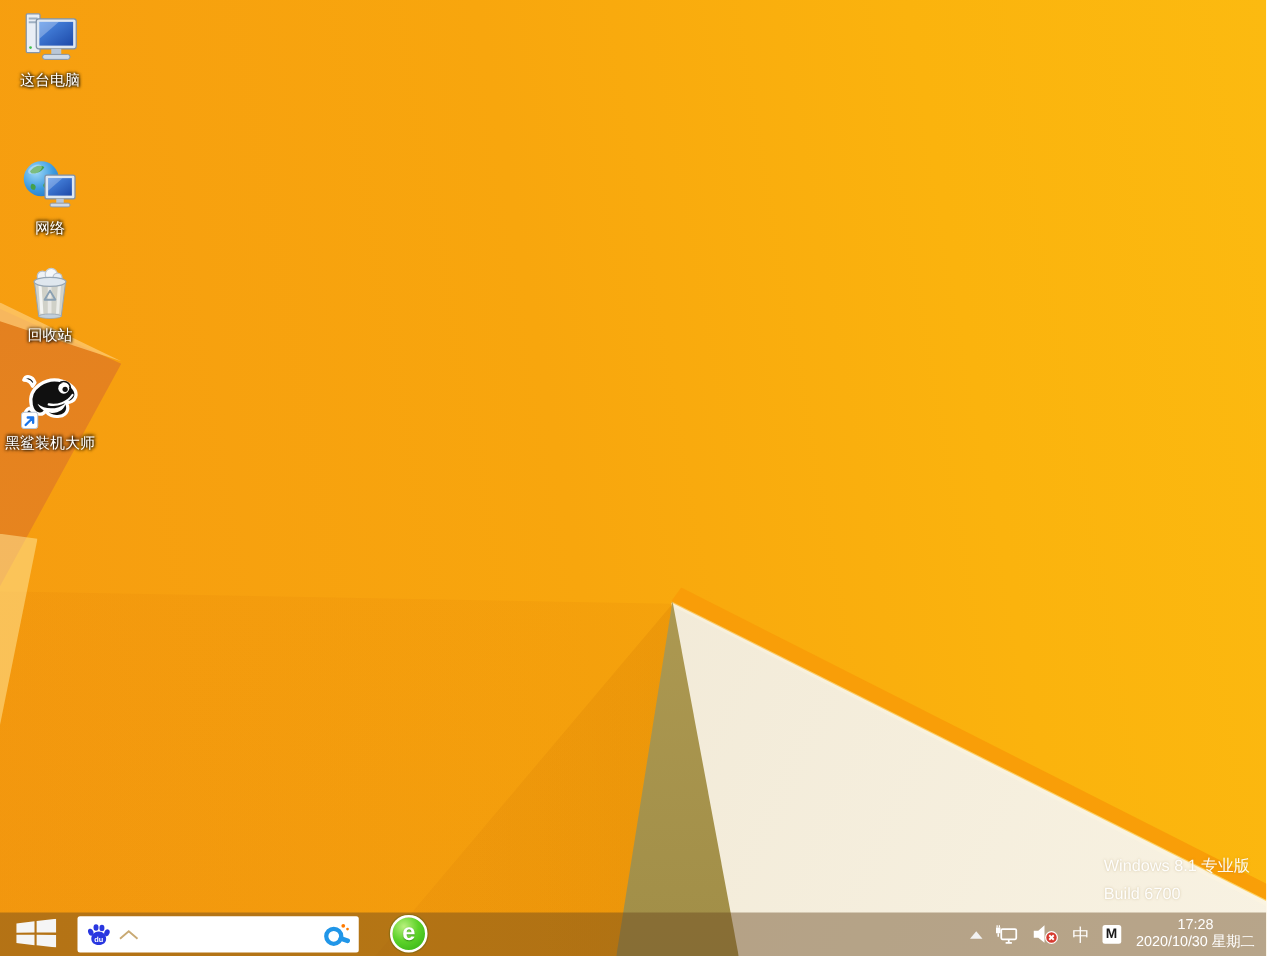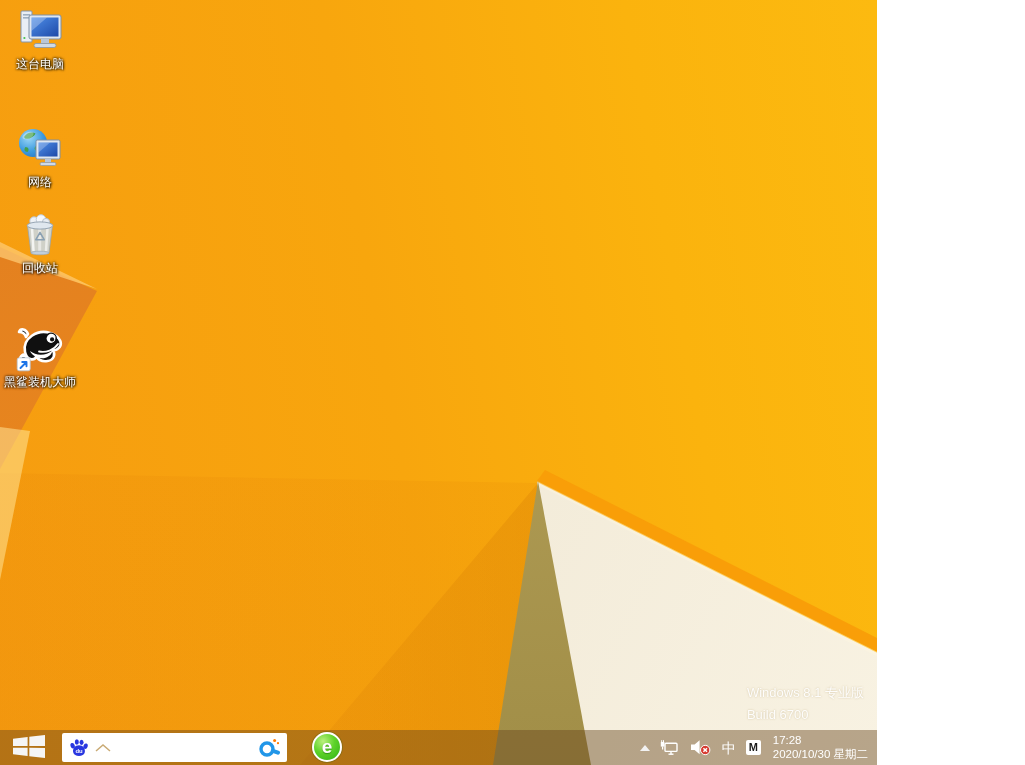--- a/index.html
+++ b/index.html
@@ -1,17 +1,17 @@
 <!DOCTYPE html>
 <html><head>
 <meta charset="utf-8">
 <style>
   html,body{margin:0;padding:0;}
   body{width:1025px;height:765px;overflow:hidden;font-family:"Liberation Sans","DejaVu Sans",sans-serif;-webkit-user-select:none;user-select:none;}
-  .stage{position:relative;width:877px;height:765px;overflow:hidden;}
+  .stage{position:relative;width:1013px;height:765px;overflow:hidden;}
   .layer{position:absolute;inset:0;}
   
   .wp-base{background:linear-gradient(80deg,#f69c10 0%,#f8a60d 45%,#fbb30d 75%,#fcba10 100%);}
   .wp-facet-left{clip-path:polygon(538px 483px,0px 473px,0px 765px,500px 765px);
     background:linear-gradient(to bottom,rgba(222,122,5,.08),rgba(222,122,5,.16));}
   .wp-shadow-fold{clip-path:polygon(538px 483px,300px 765px,497px 765px);
     background:linear-gradient(to right,rgba(198,104,0,0) 5%,rgba(198,104,0,.32) 95%);}
   .wp-dark-wedge{clip-path:polygon(0px 247px,97px 291px,0px 469px);
     background:linear-gradient(160deg,#e07c21 0%,#ef8f1b 90%);}
   .wp-dark-wedge-edge{clip-path:polygon(0px 242px,97px 289px,0px 257px);background:rgba(253,202,115,.75);}
@@ -42,21 +42,21 @@
     background:radial-gradient(circle at 35% 28%,#b9f07d 0%,#5ed32a 45%,#2fae12 100%);
     border:2px solid #fff;box-sizing:border-box;box-shadow:0 0 0 1px rgba(40,90,20,.25);
     display:flex;align-items:center;justify-content:center;}
   .browser-btn .e{color:#fff;font-size:19px;font-weight:bold;line-height:1;text-shadow:0 1px 1px rgba(20,90,10,.55);transform:translateY(-1px);}
   .tray{position:absolute;right:0;top:0;height:35px;display:flex;align-items:center;gap:10px;padding-right:7px;}
   .tray-btn{background:none;border:none;padding:0;margin:0;display:flex;align-items:center;justify-content:center;cursor:default;}
   .chevron-up{width:0;height:0;border-left:5px solid transparent;border-right:5px solid transparent;border-bottom:6px solid #f2f2f2;}
   .ime-zh{color:#fff;font-size:14px;line-height:1;}
   .m-badge{width:15px;height:15px;background:#fff;border-radius:2px;color:#1a1a1a;font-size:11px;font-weight:bold;
     display:flex;align-items:center;justify-content:center;line-height:1;}
-  .clock{display:flex;flex-direction:column;align-items:flex-start;color:#fff;font-size:11.5px;line-height:13.5px;
+  .clock{display:flex;flex-direction:column;align-items:center;color:#fff;font-size:11.5px;line-height:13.5px;
     background:none;border:none;padding:0 2px;cursor:default;}
 </style>
 </head>
 <body>
 
 <div class="stage">
 
   <div class="layer wp-base"></div>
   <div class="layer wp-facet-left"></div>
   <div class="layer wp-dark-wedge"></div>
@@ -131,21 +131,21 @@
         <path d="M31.5 18 L30 41" stroke="rgba(255,255,255,.6)" stroke-width="2.5"></path>
         <path d="M23.7 18 L23.7 41" stroke="rgba(255,255,255,.5)" stroke-width="3"></path>
         <ellipse cx="24" cy="15.5" rx="12.8" ry="3.6" fill="#dfe7ee" stroke="#97a6b4"></ellipse>
         <path d="M24 22.5 L28.3 29.8 L19.7 29.8 Z" fill="none" stroke="#8aa0b2" stroke-width="1.5" stroke-linejoin="round"></path>
         <ellipse cx="24" cy="43" rx="9" ry="1.8" fill="#c2cfdb" stroke="#97a6b4" stroke-width="0.6"></ellipse>
       </svg>
     </span>
     <span class="lbl">回收站</span>
   </button>
 
-  <button class="desk-icon" style="top:324px">
+  <button class="desk-icon" style="top:296px">
     <span class="ico">
       <svg width="48" height="48" viewBox="0 0 48 48">
         <g stroke="#fff" stroke-width="2.6" stroke-linejoin="round">
           <path d="M12 10 C10 4.5 4.5 4 3 8 C6.5 8 9 10 10 13 C10.8 11.8 11.5 10.8 12 10 Z" fill="#101010"></path>
           <path d="M7.5 30.5 C3.5 32.5 2.5 37.5 6 40.5 C7 37 9.5 35 13 34.5 C10.5 33.4 8.7 32 7.5 30.5 Z" fill="#101010"></path>
           <path d="M9 28 C6 14 22 5 34 9 C42 11.5 46 17 44.5 21.5 C43.5 24.5 40 26.5 36.5 26 C40 30 38 36 31.5 37 C27 37.7 22.5 36 20.5 32.5 C18 37 11 36.5 9 28 Z" fill="#101010"></path>
         </g>
         <path d="M14 27 C20 32 30 32 36.5 26.5 C36 31 31 34.5 25.5 34.3 C20.5 34 15.8 31 14 27 Z" fill="#fff"></path>
         <path d="M42 20 C38 26 30 29 23 27.5" fill="none" stroke="#fff" stroke-width="1.8" stroke-linecap="round"></path>
         <circle cx="35" cy="14.5" r="5.4" fill="none" stroke="#101010" stroke-width="1.2"></circle>

